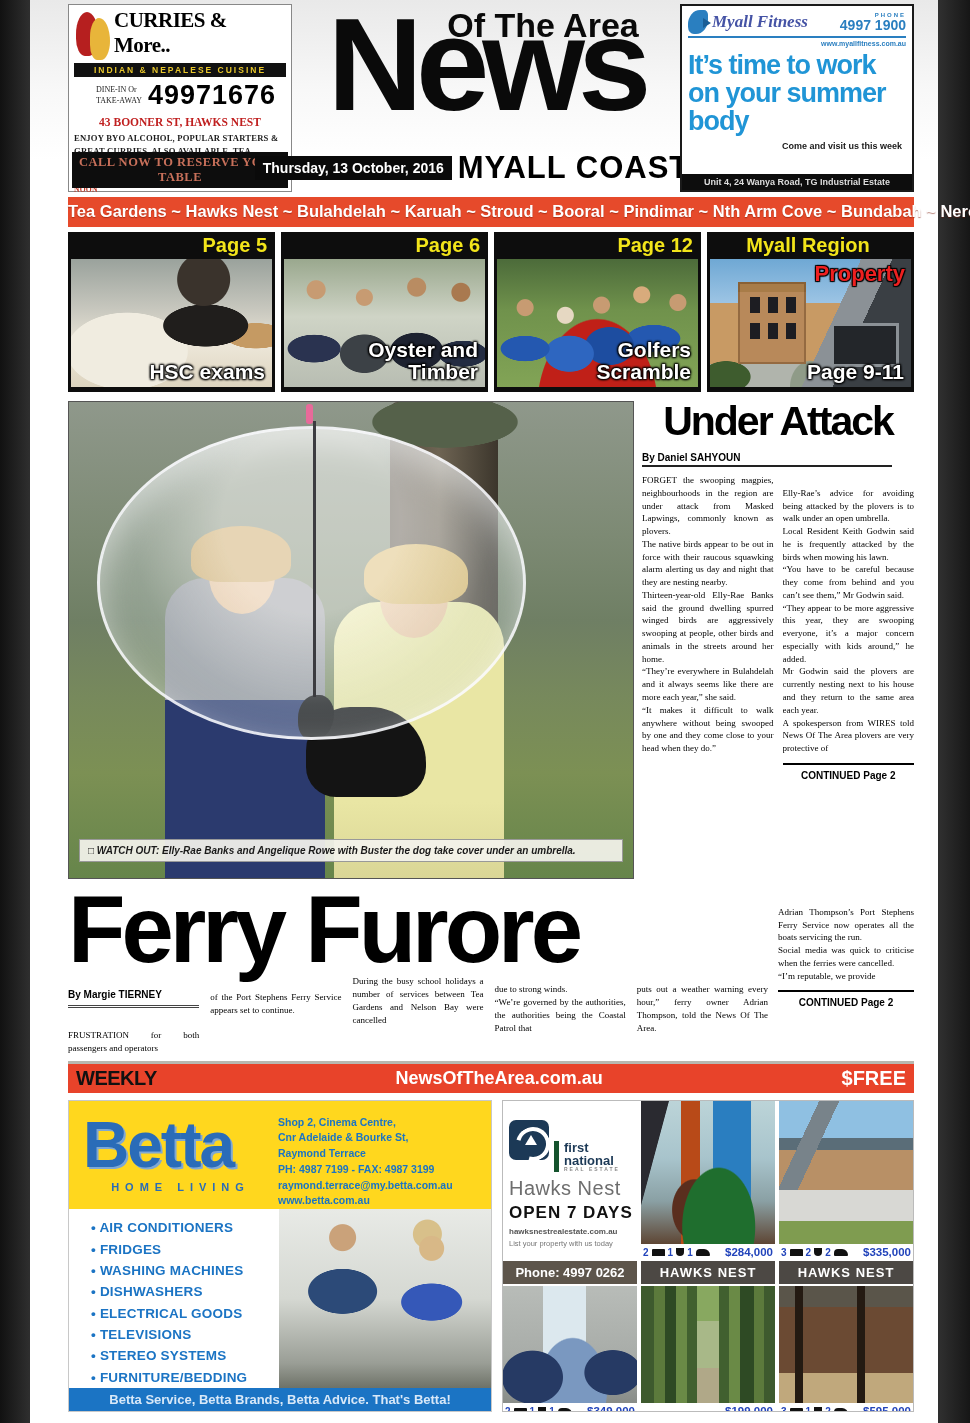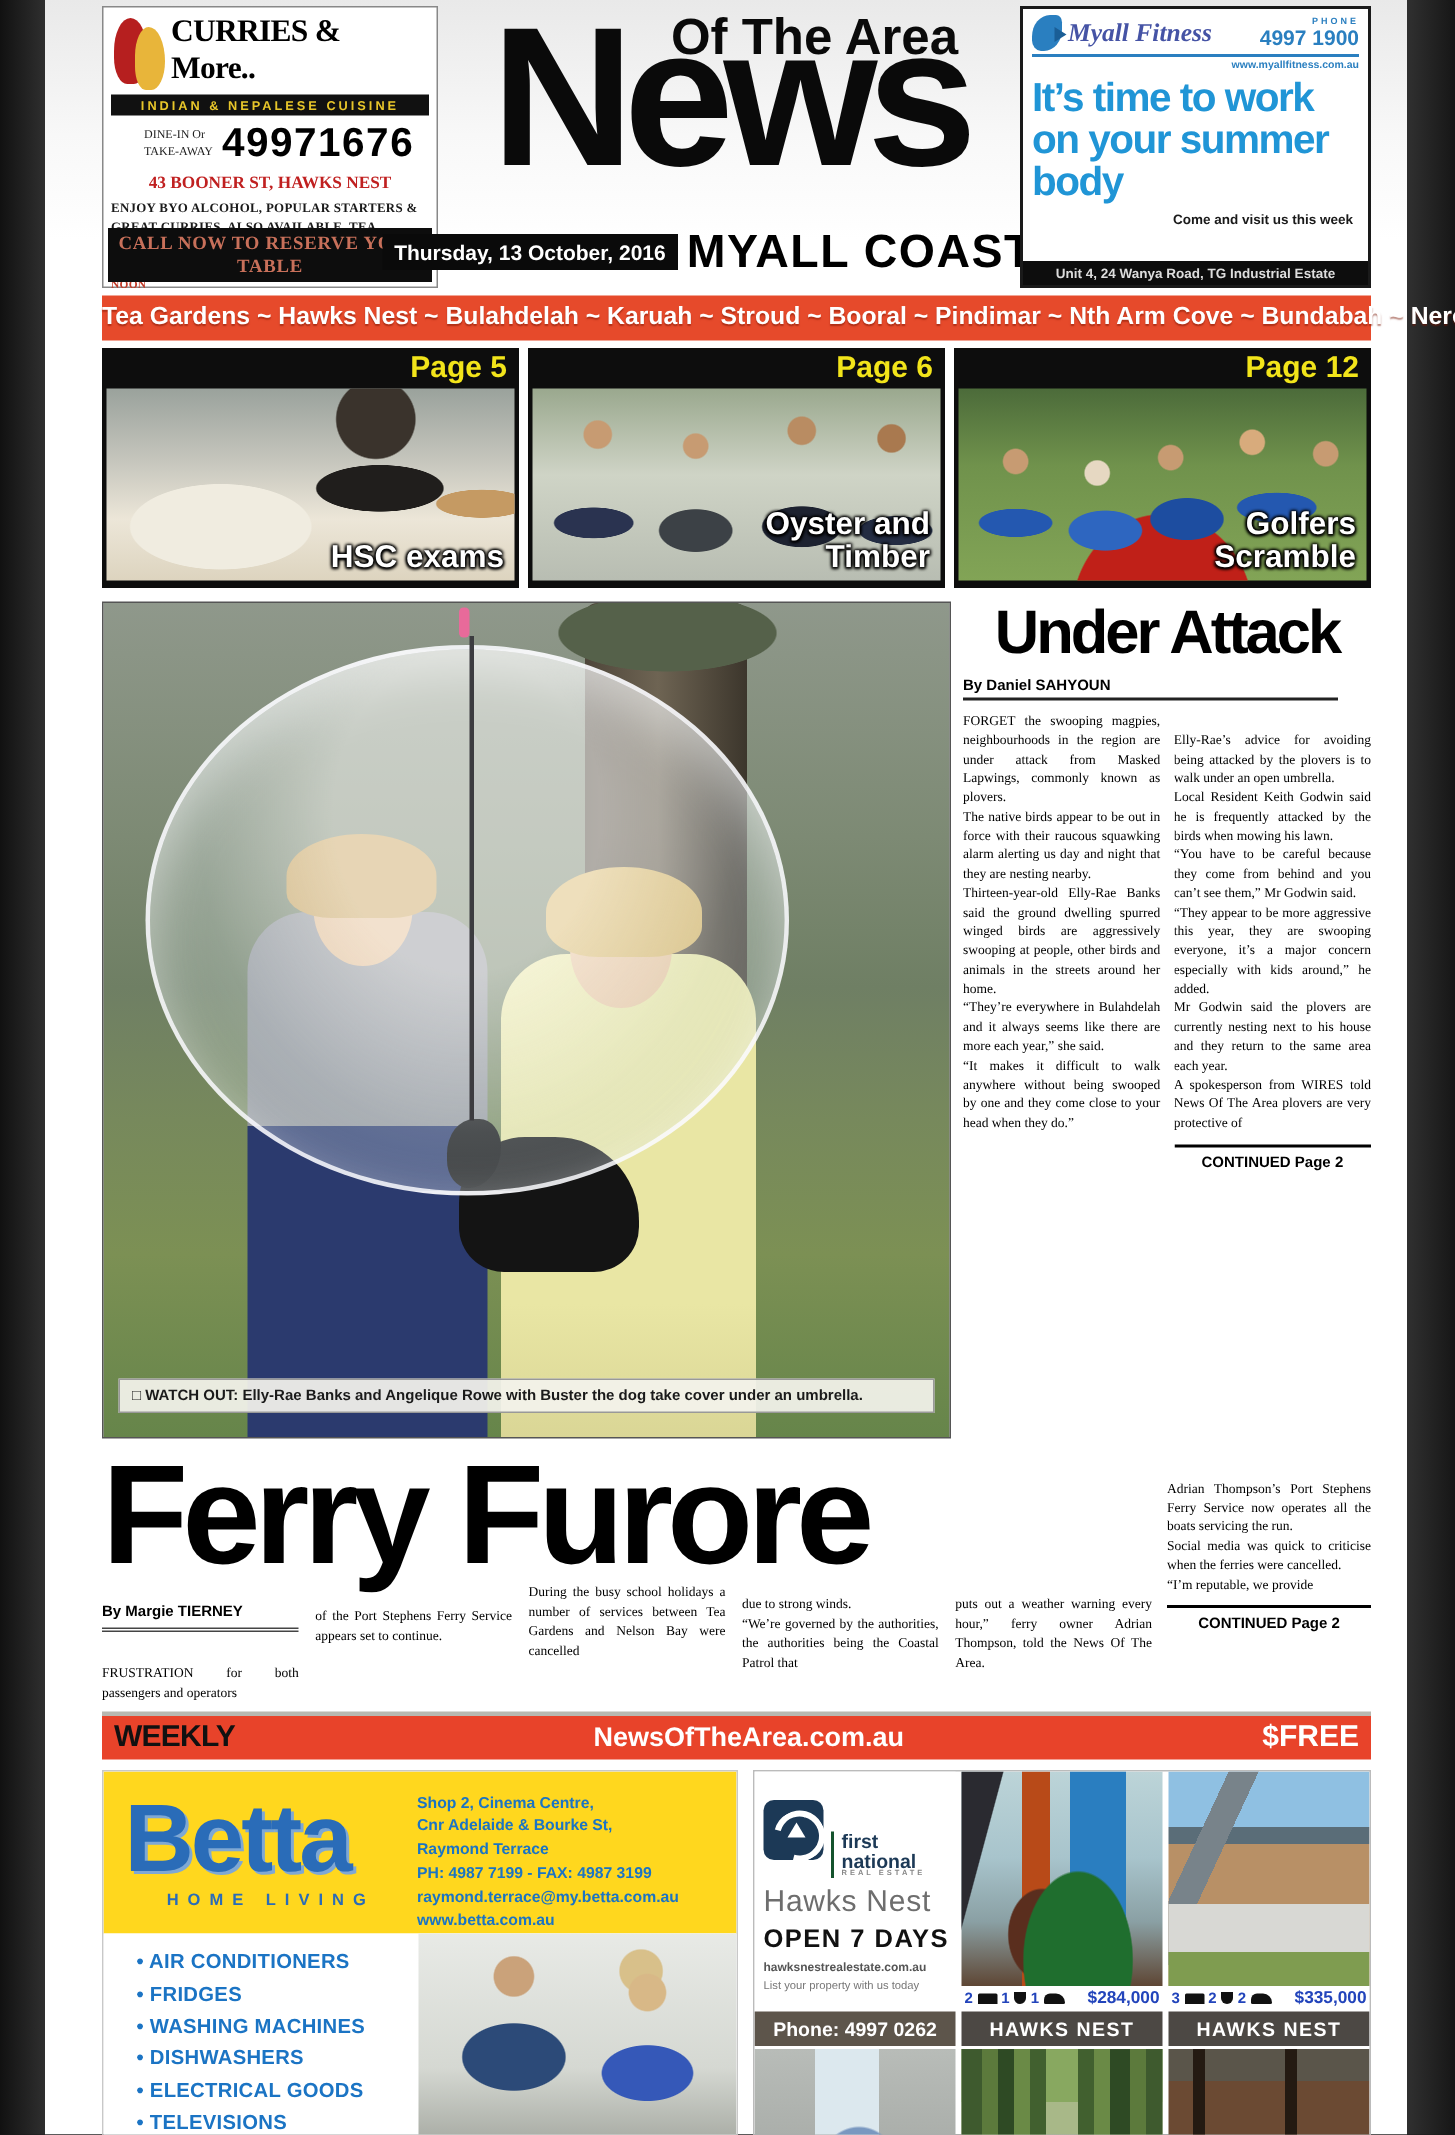--- a/index.html
+++ b/index.html
@@ -94,22 +94,22 @@
       linear-gradient(180deg,#6fa8d4 0%,#9cc4e4 34%, #c89a64 34% 82%, #b0b4ac 82% 100%); }
   .ph-house:before { content:""; position:absolute; left:14%; top:18%; width:34%; height:64%; background:
       linear-gradient(180deg,#a87c48 0 12%, #b8895a 12% 100%);
       box-shadow: inset 0 0 0 2px rgba(80,50,20,0.35); }
   .ph-house:after { content:""; position:absolute; left:20%; top:30%; width:10px; height:16px; background:#1d1d22;
       box-shadow: 18px 0 #1d1d22, 36px 0 #1d1d22, 0 26px #1d1d22, 18px 26px #1d1d22, 36px 26px #1d1d22; }
   .garage { position:absolute; right:6%; bottom:16%; width:34%; height:34%; background:#23262a; border:3px solid #8b9196; }
 
   
   .mainrow { margin-top:9px; display:flex; gap:8px; }
-  .bigphoto { width:566px; height:558px; position:relative; border:1px solid #555; overflow:hidden;
-      background: linear-gradient(180deg,#8f988b 0%,#7d8a74 28%,#6f7f64 46%,#77895c 62%,#7c9054 78%,#66854a 100%); }
+  .bigphoto { width:566px; height:478px; position:relative; border:1px solid #555; overflow:hidden;
+      background: linear-gradient(180deg,#8f988b 0%,#7d8a74 28%,#6f7f64 46%,#77895c 62%,#7c9054 78%,#66854a 100%); font-style: italic; }
   .tree { position:absolute; left:57%; top:0; width:108px; height:60%; background:linear-gradient(90deg,#4e463a,#6e6453 45%,#3c362c); border-radius:8px 8px 40px 30px; }
   .tree:before { content:""; position:absolute; left:-30px; top:-10px; width:170px; height:60px; background:radial-gradient(ellipse,#55614a 0 60%, transparent 61%); }
   .umbrella { position:absolute; left:5%; top:5%; width:76%; height:66%; border-radius:50%;
       border:3px solid rgba(252,252,255,0.85);
       background: radial-gradient(ellipse at 50% 30%, rgba(255,255,255,0.55) 0 30%, rgba(225,236,242,0.3) 60%, rgba(190,205,215,0.18));
       box-shadow: inset 0 14px 34px rgba(255,255,255,0.5); }
   .umb-tip { position:absolute; left:42%; top:0.5%; width:7px; height:20px; background:#e86a9a; border-radius:3px; }
   .umb-pole { position:absolute; left:43.2%; top:4%; width:3px; height:58%; background:#3c3c40; }
   .girlL { position:absolute; left:17%; top:37%; width:160px; height:64%; background:linear-gradient(180deg,#93969b 0 40%, #2b3a6e 40% 100%); border-radius:40px 40px 0 0; }
   .girlL:before { content:""; position:absolute; left:44px; top:-40px; width:66px; height:76px; background:#e3bd92; border-radius:50%; }
@@ -168,21 +168,21 @@
       radial-gradient(circle at 70% 14%, #d8c08a 0 14px, transparent 15px),
       linear-gradient(180deg,#e8eae6 0%,#d5d8d2 50%,#9a9e96 86%,#6e7268 100%); }
   .betta-bar { height:24px; background:#1b74c4; color:#d8e8f8; font-size:13px; font-weight:800; text-align:center; line-height:24px; }
 
   .fn { flex:1; position:relative; background:#fff; border:1px solid #bbb; overflow:hidden; }
   .fn-info { position:absolute; left:0; top:0; width:134px; height:160px; padding:6px 4px 0 6px; background:#fff; }
   .fn-brandrow { display:flex; gap:5px; align-items:center; }
   .fn-logo { width:40px; height:40px; background:#1c3956; border-radius:7px; position:relative; flex:none; }
   .fn-logo:before { content:""; position:absolute; left:7px; top:7px; width:26px; height:26px; border:4px solid #fff; border-left-color:transparent; border-radius:50%; transform:rotate(-30deg); }
   .fn-logo:after { content:""; position:absolute; left:16px; top:15px; border-left:6px solid transparent; border-right:6px solid transparent; border-bottom:10px solid #fff; }
-  .fn-brandtxt { border-left:2px solid #14532d; padding-left:5px; color:#1c3956; font-weight:800; font-size:13px; line-height:1.02;margin-top:34px; }
+  .fn-brandtxt { border-left:5px solid #14532d; padding-left:5px; color:#1c3956; font-weight:800; font-size:13px; line-height:1.02;margin-top:34px; }
   .fn-re { font-size:5px; color:#888; letter-spacing:2px; font-weight:700; }
   .fn-office { color:#6e6e6e; font-size:20px; margin-top:5px; letter-spacing:0.5px; }
   .fn-open { font-size:17px; font-weight:800; color:#111; letter-spacing:1px; margin-top:3px; }
   .fn-web { font-size:8px; color:#555; font-weight:700; margin-top:4px; }
   .fn-web2 { font-size:7.5px; color:#777; margin-top:3px; }
   .fn-phone { position:absolute; left:0; top:160px; width:134px; height:23px; background:#5d554b; color:#fff; font-size:13px; font-weight:800; text-align:center; line-height:23px; }
   .suburb-bar { position:absolute; height:23px; top:160px; width:134px; background:#4c4844; color:#fff; font-size:13px; font-weight:800; text-align:center; line-height:23px; letter-spacing:1px; }
   .fn-photo { position:absolute; width:134px; overflow:hidden; }
   .stats { position:absolute; width:134px; height:17px; display:flex; align-items:center; gap:3px; font-size:10px; padding:0 2px; background:#fff; }
   .stats .n { color:#2244bb; font-weight:800; }
@@ -283,20 +283,28 @@
 Timber</div>
           </div>
         </div>
         <div class="teaser">
           <div class="teaser-hd">Page 12</div>
           <div class="teaser-ph ph-golf">
             <div class="teaser-cap">Golfers
 Scramble</div>
           </div>
         </div>
+        <div class="teaser">
+          <div class="teaser-hd center">Myall Region</div>
+          <div class="teaser-ph ph-house">
+            <div class="garage"></div>
+            <div class="prop-tag">Property</div>
+            <div class="teaser-cap">Page 9-11</div>
+          </div>
+        </div>
       </div>
 
       <div class="mainrow">
         <div class="bigphoto">
           <div class="tree"></div>
           <div class="girlL"></div>
           <div class="girlR"></div>
           <div class="dog"></div>
           <div class="umbrella"></div>
           <div class="umb-tip"></div>

